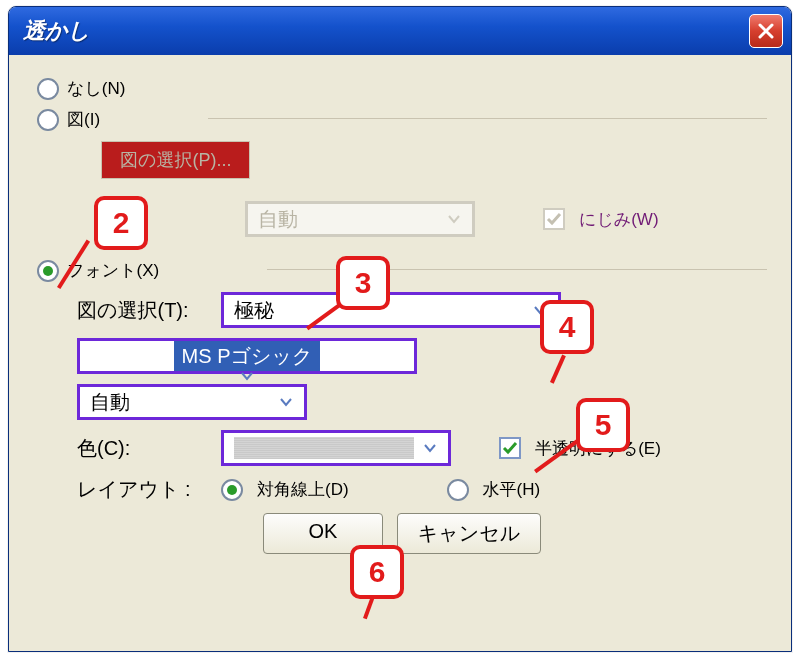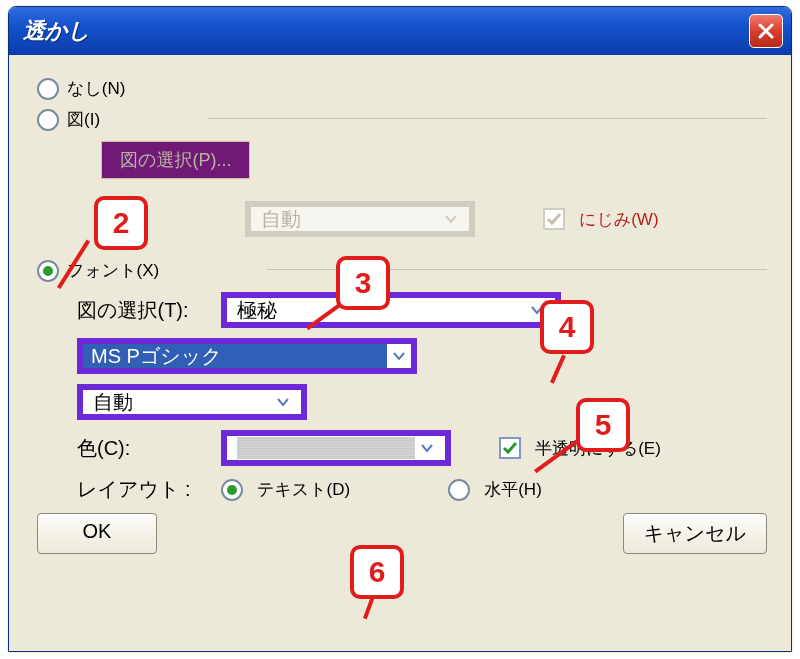--- a/index.html
+++ b/index.html
@@ -79,39 +79,39 @@
 
     .section-indent { margin-left: 40px; }
     .subheader-line {
       border-top: 1px solid #c9c3b0;
       margin: 8px 0 10px 100px;
     }
 
     .disabled-btn {
       display: inline-block;
       padding: 6px 18px;
-      background: #701a75;
+      background: #b91c1c;
       border: 1px solid #c9c3b0;
       color: #b8b4a4;
       font-size: 18px;
     }
 
     .form-row {
       display: flex;
       align-items: center;
       margin: 10px 0;
       gap: 14px;
     }
     .form-label {
       width: 130px;
       font-size: 20px;
     }
     .combo, .text-input {
       height: 36px;
-      border: 6px solid #6d28d9;
+      border: 3px solid #6d28d9;
       background: #fff;
       display: flex;
       align-items: center;
       padding: 0 6px 0 10px;
       font-size: 20px;
       position: relative;
     }
     .combo { justify-content: space-between; }
     .combo.disabled {
       border-color: #cfccc0;
@@ -122,20 +122,21 @@
       width: 24px; height: 24px;
       display: flex; align-items:center; justify-content:center;
     }
     .combo .chev svg { width: 14px; height: 10px; }
     .combo.disabled .chev svg path { stroke:#cfccc0; }
     .font-select {
       width: 340px;
       color: #fff;
       background: #fff;
       padding:0;
+      flex-direction:column;
     }
     .font-select .selected {
       background:#315fb5;
       color:#fff;
       padding: 4px 8px;
       flex:1;
       height:100%;
       display:flex;
       align-items:center;
     }
@@ -154,21 +155,21 @@
       display:inline-flex;
       align-items:center;
       justify-content:center;
     }
     .checkbox.disabled { border-color:#cfccc0; }
     .checkbox svg { width:16px; height:16px; display:none; }
     .checkbox.checked svg { display:block; }
 
     .buttons {
       display:flex;
-      justify-content:space-between;
+      justify-content:center;
       gap: 14px;
     }
     .btn {
       min-width: 120px;
       padding: 6px 20px;
       background: linear-gradient(to bottom,#fdfdfc,#ece9d8);
       border: 1px solid #8a8a7a;
       border-radius: 4px;
       font-size: 20px;
       text-align:center;
@@ -234,21 +235,21 @@
               <path d="M2 2 L7 8 L12 2" stroke="#7590c4" stroke-width="2" fill="none"></path>
             </svg>
           </span>
       </div>
       <span style="width:40px"></span>
       <span class="checkbox disabled checked">
         <svg viewBox="0 0 16 16">
             <path d="M2 8 L6 12 L14 3" stroke="#c4c0b2" stroke-width="3" fill="none"></path>
           </svg>
       </span>
-      <span style="color:#b91c1c">にじみ(W)</span>
+      <span style="color:#701a75">にじみ(W)</span>
     </div>
 
     <div class="radio-row" style="margin-top:22px;">
       <span class="radio checked">
           <span class="dot"></span>
         </span>
       <span>フォント(X)</span>
       <div style="flex:1" class="subheader-line"></div>
     </div>
 
@@ -305,21 +306,21 @@
             </svg>
         </span>
         <span>半透明にする(E)</span>
       </div>
 
       <div class="form-row">
         <span class="form-label">レイアウト :</span>
         <span class="radio checked">
             <span class="dot"></span>
           </span>
-        <span>テキスト(D)</span>
+        <span>対角線上(D)</span>
         <span style="width:70px"></span>
         <span class="radio"></span>
         <span>水平(H)</span>
       </div>
     </div>
 
     <div class="buttons">
       <div class="btn">OK</div>
       <div class="btn">キャンセル</div>
     </div>

